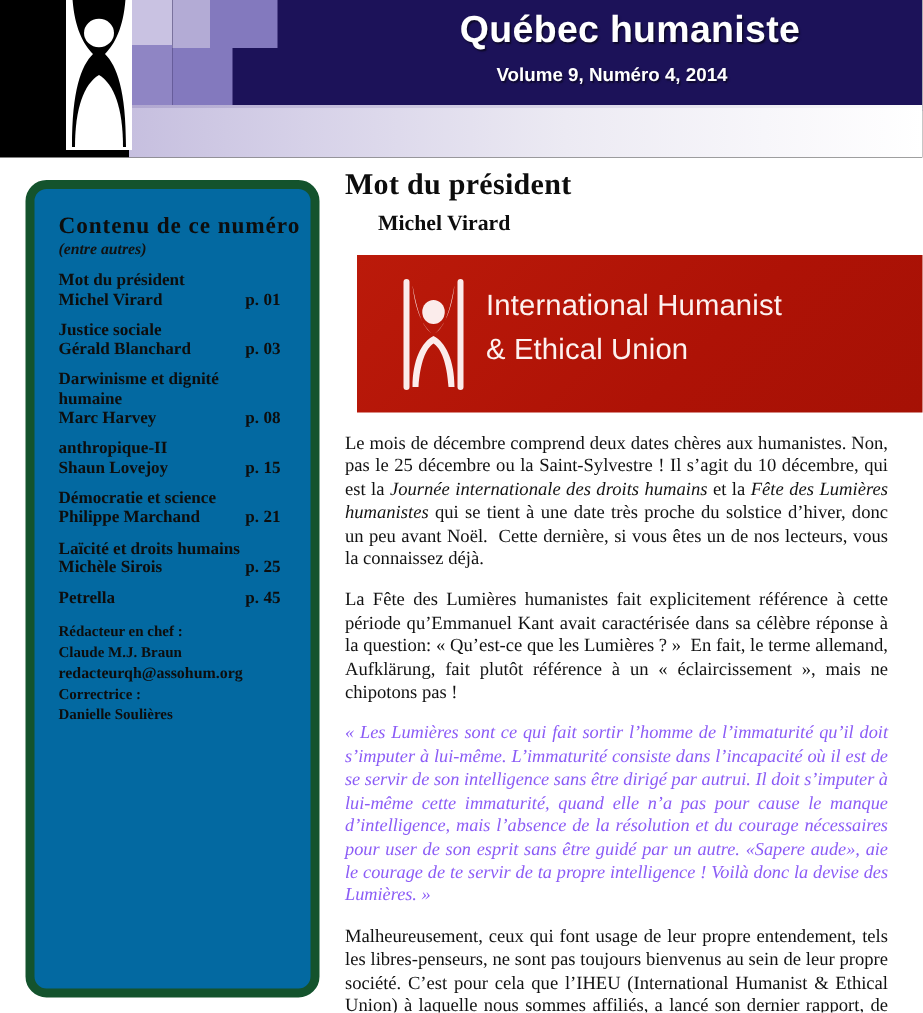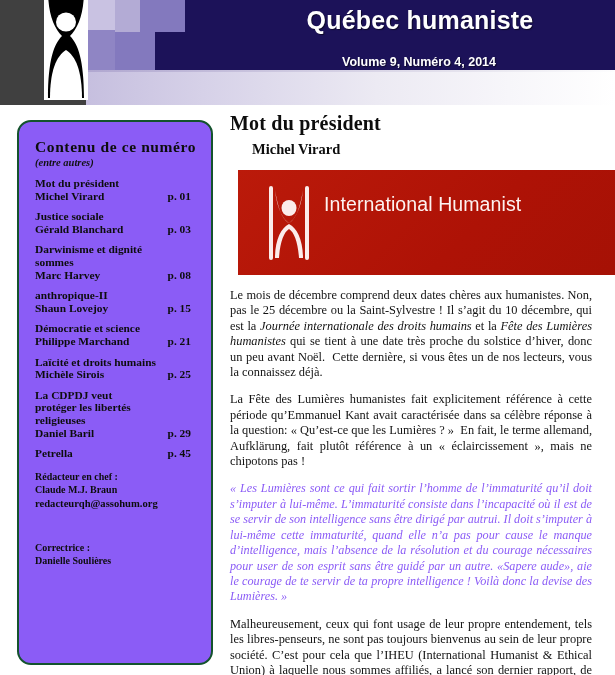--- a/index.html
+++ b/index.html
@@ -14,21 +14,21 @@
     color: #111111;
     overflow: hidden;
     position: relative;
   }
 
   
   .masthead {
     position: absolute;
     left: 0; top: 0;
     width: 615px; height: 105px;
-    background: #404040;
+    background: #000000;
     overflow: hidden;
   }
   
   .mh-navy {
     position: absolute;
     left: 115px; top: 0;
     width: 500px; height: 74px;
     background: #1c1259;
   }
   
@@ -95,39 +95,38 @@
     text-align: center;
     color: #ffffff;
     font-family: "Liberation Sans", "DejaVu Sans", sans-serif;
     font-weight: bold;
     font-size: 25px;
     letter-spacing: 0.2px;
     text-shadow: 1px 1px 1px rgba(0,0,0,0.55);
   }
   .mh-sub {
     position: absolute;
-    left: 239px; top: 43px;
+    left: 228px; top: 43px;
     width: 360px;
     text-align: center;
     color: #ffffff;
     font-family: "Liberation Sans", "DejaVu Sans", sans-serif;
     font-weight: bold;
     font-size: 12.5px;
     text-shadow: 1px 1px 1px rgba(0,0,0,0.5);
-    margin-top: 12px;
   }
 
   
   .toc-box {
     position: absolute;
     left: 17px; top: 120px;
     width: 196px; height: 545px;
-    border: 2px solid #14532d;
+    border: 6px solid #14532d;
     border-radius: 14px;
-    background: #8b5cf6;
+    background: #0369a1;
     box-sizing: border-box;
     padding: 12px 14px 0 16px;
     overflow: hidden;
   }
   .toc-title {
     font-family: "Liberation Serif", "DejaVu Serif", serif;
     font-weight: bold;
     font-size: 15.5px;
     letter-spacing: 0.6px;
     color: #0d0d0d;
@@ -300,21 +299,21 @@
       </div>
       <div class="toc-entry">
         <div class="toc-line">Justice sociale</div>
         <div class="toc-lastline">
           <span class="nm">Gérald Blanchard</span>
           <span class="pg">p. 03</span>
         </div>
       </div>
       <div class="toc-entry">
         <div class="toc-line">Darwinisme et dignité</div>
-        <div class="toc-line">sommes</div>
+        <div class="toc-line">humaine</div>
         <div class="toc-lastline">
           <span class="nm">Marc Harvey</span>
           <span class="pg">p. 08</span>
         </div>
       </div>
       <div class="toc-entry">
         <div class="toc-line">anthropique-II</div>
         <div class="toc-lastline">
           <span class="nm">Shaun Lovejoy</span>
           <span class="pg">p. 15</span>
@@ -325,65 +324,57 @@
         <div class="toc-lastline">
           <span class="nm">Philippe Marchand</span>
           <span class="pg">p. 21</span>
         </div>
       </div>
       <div class="toc-entry">
         <div class="toc-line">Laïcité et droits humains</div>
         <div class="toc-lastline">
           <span class="nm">Michèle Sirois</span>
           <span class="pg">p. 25</span>
-        </div>
-      </div>
-      <div class="toc-entry">
-        <div class="toc-line">La CDPDJ veut</div>
-        <div class="toc-line">protéger les libertés</div>
-        <div class="toc-line">religieuses</div>
-        <div class="toc-lastline">
-          <span class="nm">Daniel Baril</span>
-          <span class="pg">p. 29</span>
         </div>
       </div>
       <div class="toc-entry">
         <div class="toc-lastline">
           <span class="nm">Petrella</span>
           <span class="pg">p. 45</span>
         </div>
       </div>
     </div>
   <div id="toc-credits" class="toc-credit">
       <div style="margin-top: 10px;">
         <div class="cl">Rédacteur en chef :</div>
         <div class="cl">Claude M.J. Braun</div>
         <div class="mail">redacteurqh@assohum.org</div>
       </div>
-      <div style="margin-top: 30px;">
+      <div style="margin-top: 0;">
         <div class="cl">Correctrice :</div>
         <div class="cl">Danielle Soulières</div>
       </div>
     </div>
 </div>
 
 <div class="main">
   <h1 class="art-title">Mot du président</h1>
   <div class="art-author">Michel Virard</div>
 
   <div class="iheu">
     <svg class="iheu-mark" viewBox="0 0 46 78">
       <path d="M5 4 L5 74" stroke="#fbeceb" stroke-width="4" stroke-linecap="round" fill="none"></path>
       <path d="M41 4 L41 74" stroke="#fbeceb" stroke-width="4" stroke-linecap="round" fill="none"></path>
       <path d="M9 6 C11 26 18 36 23 39 C28 36 35 26 37 6 C33 30 28 36 23 39 C18 36 13 30 9 6 Z" fill="#fbeceb"></path>
       <ellipse cx="23" cy="24" rx="7.5" ry="8" fill="#fbeceb"></ellipse>
       <path d="M9 74 C9 56 15 44 23 40 C31 44 37 56 37 74 C34 74 34 74 33 74 C32 58 28 48 23 45 C18 48 14 58 13 74 Z" fill="#fbeceb"></path>
     </svg>
     <div class="iheu-text">
       <div>International Humanist</div>
+      <div>&amp; Ethical Union</div>
     </div>
   </div>
 
   <div class="body-wrap" id="article-body">
       <p class="para">Le mois de décembre comprend deux dates chères aux humanistes. Non, pas le 25 décembre ou la Saint-Sylvestre ! Il s’agit du 10 décembre, qui est la <i>Journée internationale des droits humains</i> et la <i>Fête des Lumières humanistes</i> qui se tient à une date très proche du solstice d’hiver, donc un peu avant Noël.&nbsp; Cette dernière, si vous êtes un de nos lecteurs, vous la connaissez déjà.</p>
       <p class="para">La Fête des Lumières humanistes fait explicitement référence à cette période qu’Emmanuel Kant avait caractérisée dans sa célèbre réponse à la question: « Qu’est-ce que les Lumières ? »&nbsp; En fait, le terme allemand, Aufklärung, fait plutôt référence à un « éclaircissement », mais ne chipotons pas !</p>
       <p class="quote">«&nbsp;Les Lumières sont ce qui fait sortir l’homme de l’immaturité qu’il doit s’imputer à lui-même. L’immaturité consiste dans l’incapacité où il est de se servir de son intelligence sans être dirigé par autrui. Il doit s’imputer à lui-même cette immaturité, quand elle n’a pas pour cause le manque d’intelligence, mais l’absence de la résolution et du courage nécessaires pour user de son esprit sans être guidé par un autre. «Sapere aude», aie le courage de te servir de ta propre intelligence ! Voilà donc la devise des Lumières.&nbsp;»</p>
       <p class="para">Malheureusement, ceux qui font usage de leur propre entendement, tels les libres-penseurs, ne sont pas toujours bienvenus au sein de leur propre société. C’est pour cela que l’IHEU (International Humanist &amp; Ethical Union) à laquelle nous sommes affiliés, a lancé son dernier rapport, de façon</p>
     </div>
 </div>

